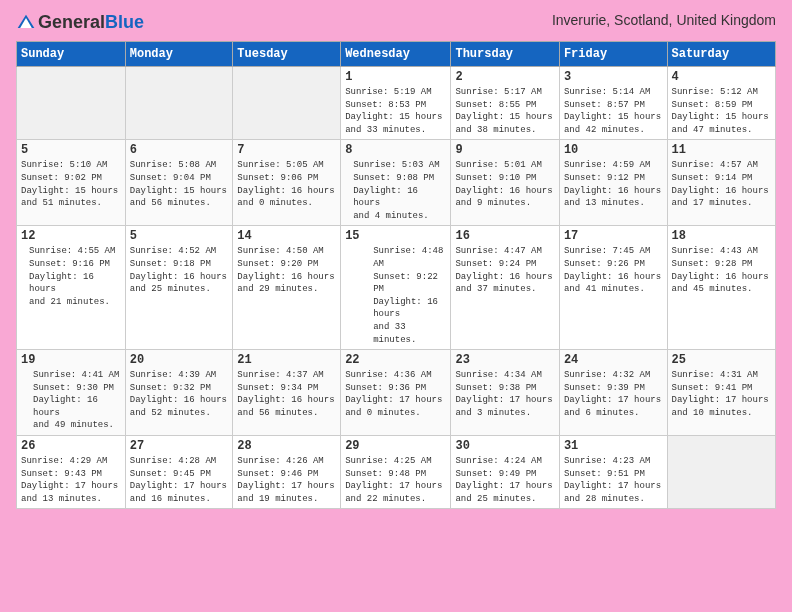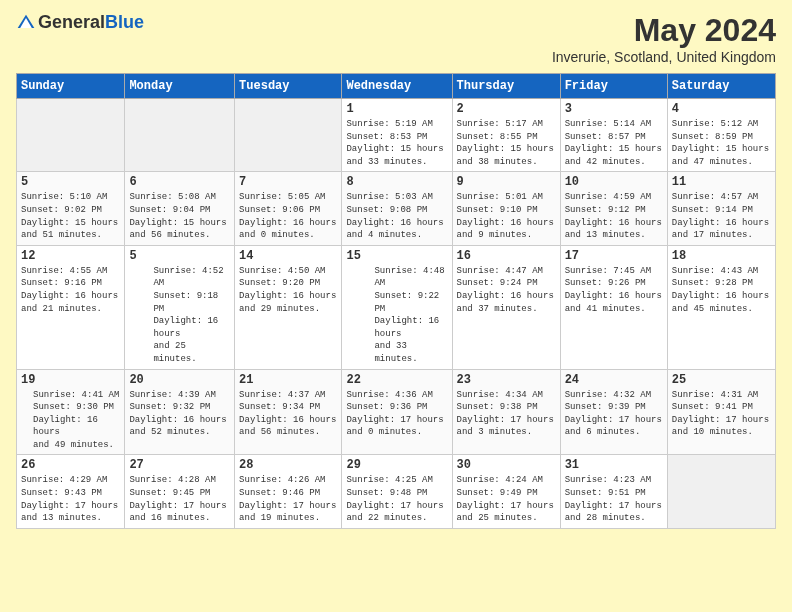--- a/index.html
+++ b/index.html
@@ -7,21 +7,21 @@
       font-family: Arial, sans-serif;
       background: #fff;
       width: 792px;
       height: 612px;
       overflow: hidden;
     }
     .page {
       width: 792px;
       height: 612px;
       padding: 12px 16px;
-      background: #fef9c3;
+      background: #f9a8d4;
     }
     .header {
       display: flex;
       justify-content: space-between;
       align-items: flex-start;
       margin-bottom: 8px;
     }
     .logo {
       display: flex;
       align-items: center;
@@ -108,21 +108,20 @@
     <div class="logo">
       <svg class="logo-icon" viewBox="0 0 24 24" xmlns="http://www.w3.org/2000/svg">
         <polygon points="12,2 22,18 2,18" fill="#1565c0"></polygon>
         <polygon points="12,6 19,18 5,18" fill="#fff"></polygon>
       </svg>
       <div>
         <span class="logo-text-general">General</span><span class="logo-text-blue">Blue</span>
       </div>
     </div>
     <div class="title-block">
-      <div class="main-title">May 2024</div>
       <div class="subtitle">Inverurie, Scotland, United Kingdom</div>
     </div>
   </div>
 
   <table class="calendar">
     <thead>
       <tr>
         <th>Sunday</th>
         <th>Monday</th>
         <th>Tuesday</th>
@@ -183,21 +182,21 @@
           </td>
           <td>
             <div class="day-number">7</div>
             <div class="day-info" style="white-space: pre-line;">Sunrise: 5:05 AM
 Sunset: 9:06 PM
 Daylight: 16 hours
 and 0 minutes.</div>
           </td>
           <td>
             <div class="day-number">8</div>
-            <div class="day-info" style="white-space: pre-line;">Sunrise: 5:03 AM
+            <div class="day-info" style="white-space: pre-line; margin-left: 8px;">Sunrise: 5:03 AM
 Sunset: 9:08 PM
 Daylight: 16 hours
 and 4 minutes.</div>
           </td>
           <td>
             <div class="day-number">9</div>
             <div class="day-info" style="white-space: pre-line;">Sunrise: 5:01 AM
 Sunset: 9:10 PM
 Daylight: 16 hours
 and 9 minutes.</div>
@@ -213,28 +212,28 @@
             <div class="day-number">11</div>
             <div class="day-info" style="white-space: pre-line;">Sunrise: 4:57 AM
 Sunset: 9:14 PM
 Daylight: 16 hours
 and 17 minutes.</div>
           </td>
         </tr>
         <tr>
           <td>
             <div class="day-number">12</div>
-            <div class="day-info" style="white-space: pre-line;">Sunrise: 4:55 AM
+            <div class="day-info" style="white-space: pre-line; margin-left: 8px;">Sunrise: 4:55 AM
 Sunset: 9:16 PM
 Daylight: 16 hours
 and 21 minutes.</div>
           </td>
           <td>
             <div class="day-number">5</div>
-            <div class="day-info" style="white-space: pre-line; margin-left: 24px;">Sunrise: 4:52 AM
+            <div class="day-info" style="white-space: pre-line;">Sunrise: 4:52 AM
 Sunset: 9:18 PM
 Daylight: 16 hours
 and 25 minutes.</div>
           </td>
           <td>
             <div class="day-number">14</div>
             <div class="day-info" style="white-space: pre-line;">Sunrise: 4:50 AM
 Sunset: 9:20 PM
 Daylight: 16 hours
 and 29 minutes.</div>

